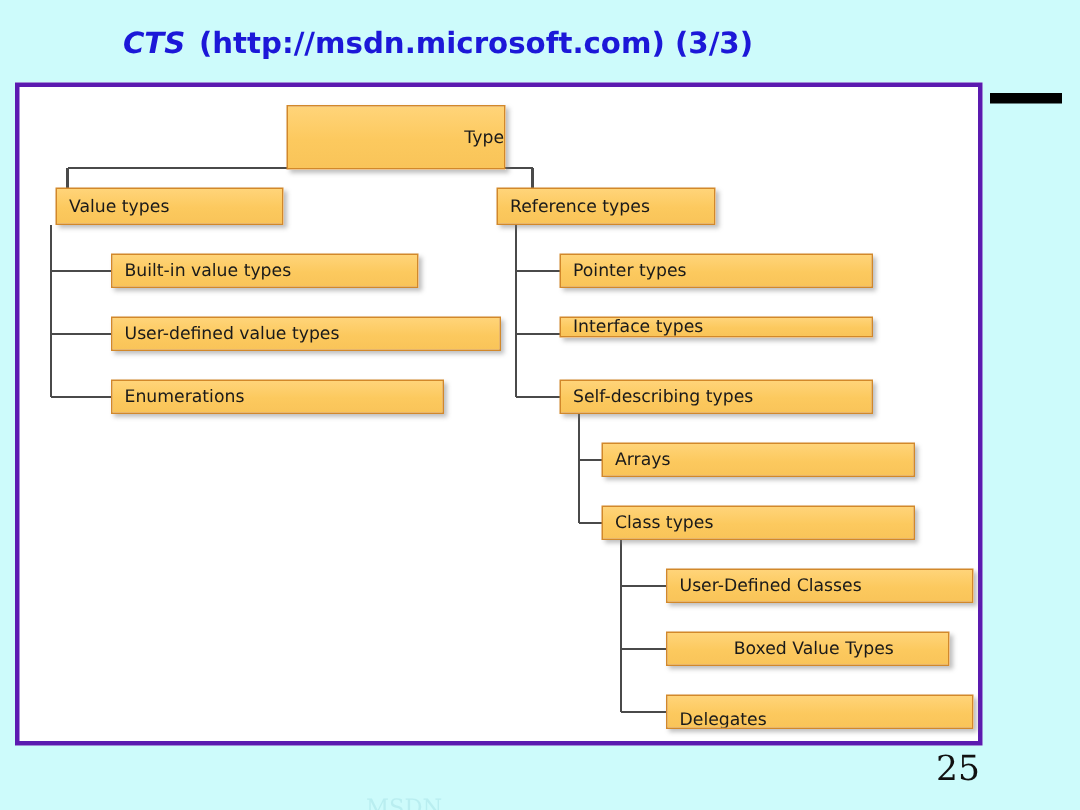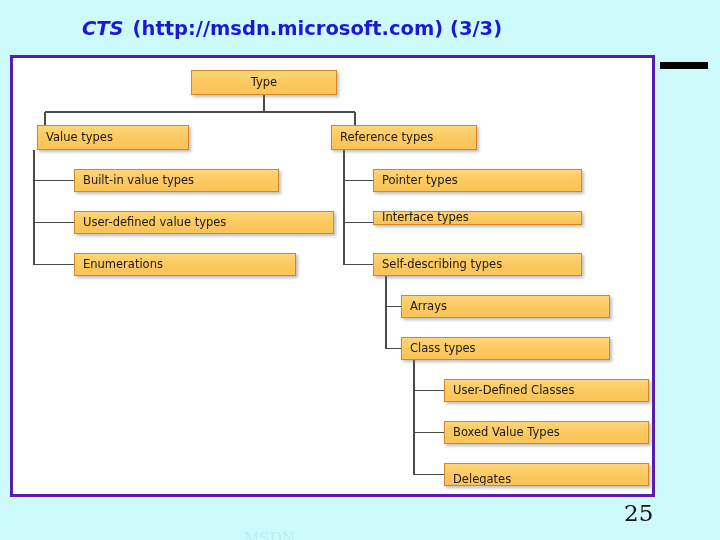--- a/index.html
+++ b/index.html
@@ -144,21 +144,21 @@
         <line x1="331" y1="164.5" x2="360" y2="164.5" stroke="#4a4a4a" stroke-width="1.6" shape-rendering="crispEdges"></line>
         <line x1="331" y1="206.5" x2="360" y2="206.5" stroke="#4a4a4a" stroke-width="1.6" shape-rendering="crispEdges"></line>
         <line x1="373" y1="218" x2="373" y2="290.5" stroke="#4a4a4a" stroke-width="1.6" shape-rendering="crispEdges"></line>
         <line x1="373" y1="248.5" x2="388" y2="248.5" stroke="#4a4a4a" stroke-width="1.6" shape-rendering="crispEdges"></line>
         <line x1="373" y1="290.5" x2="388" y2="290.5" stroke="#4a4a4a" stroke-width="1.6" shape-rendering="crispEdges"></line>
         <line x1="401" y1="302" x2="401" y2="416.5" stroke="#4a4a4a" stroke-width="1.6" shape-rendering="crispEdges"></line>
         <line x1="401" y1="332.5" x2="431" y2="332.5" stroke="#4a4a4a" stroke-width="1.6" shape-rendering="crispEdges"></line>
         <line x1="401" y1="374.5" x2="431" y2="374.5" stroke="#4a4a4a" stroke-width="1.6" shape-rendering="crispEdges"></line>
         <line x1="401" y1="416.5" x2="431" y2="416.5" stroke="#4a4a4a" stroke-width="1.6" shape-rendering="crispEdges"></line>
       </svg>
-  <div class="node center" style="left: 178px; top: 12px; width: 146px; height: 25px;">
+  <div class="node center" style="left: 178px; top: 12px; width: 146px; height: 43px; justify-content: flex-end;">
         <span>Type</span>
       </div>
       <div class="node" style="left: 24px; top: 67px; width: 152px; height: 25px;">
         <span>Value types</span>
       </div>
       <div class="node" style="left: 61px; top: 111px; width: 205px; height: 23px;">
         <span>Built-in value types</span>
       </div>
       <div class="node" style="left: 61px; top: 153px; width: 260px; height: 23px;">
         <span>User-defined value types</span>
@@ -180,21 +180,21 @@
       </div>
       <div class="node" style="left: 388px; top: 237px; width: 209px; height: 23px;">
         <span>Arrays</span>
       </div>
       <div class="node" style="left: 388px; top: 279px; width: 209px; height: 23px;">
         <span>Class types</span>
       </div>
       <div class="node" style="left: 431px; top: 321px; width: 205px; height: 23px;">
         <span>User-Defined Classes</span>
       </div>
-      <div class="node" style="left: 431px; top: 363px; width: 205px; height: 23px;">
+      <div class="node" style="left: 431px; top: 363px; width: 189px; height: 23px; justify-content: center;">
         <span>Boxed Value Types</span>
       </div>
       <div class="node" style="left: 431px; top: 405px; width: 205px; height: 23px; align-items: flex-end;">
         <span>Delegates</span>
       </div>
     </div>
 </div>
 
 <div id="page-number">25</div>
 <div id="footer-ghost">MSDN</div>

